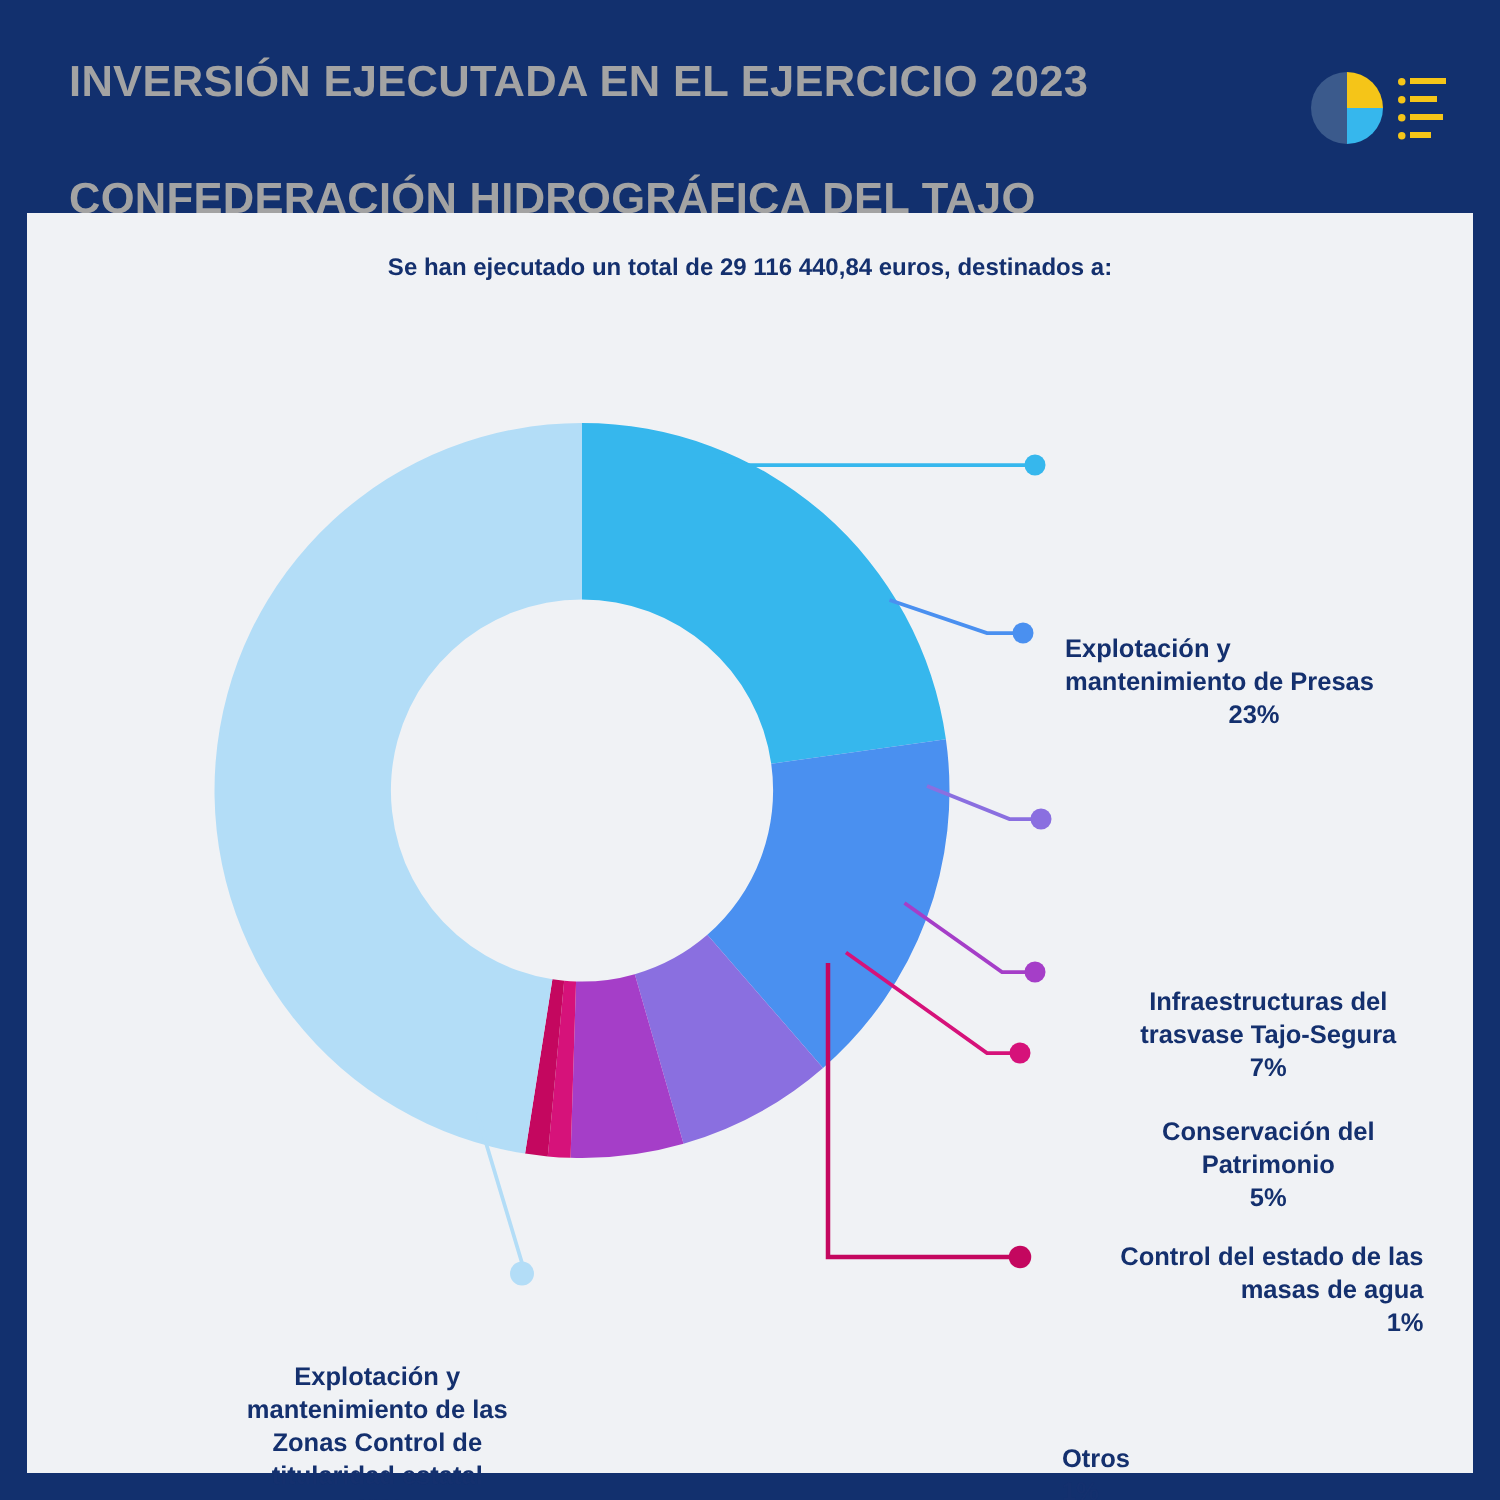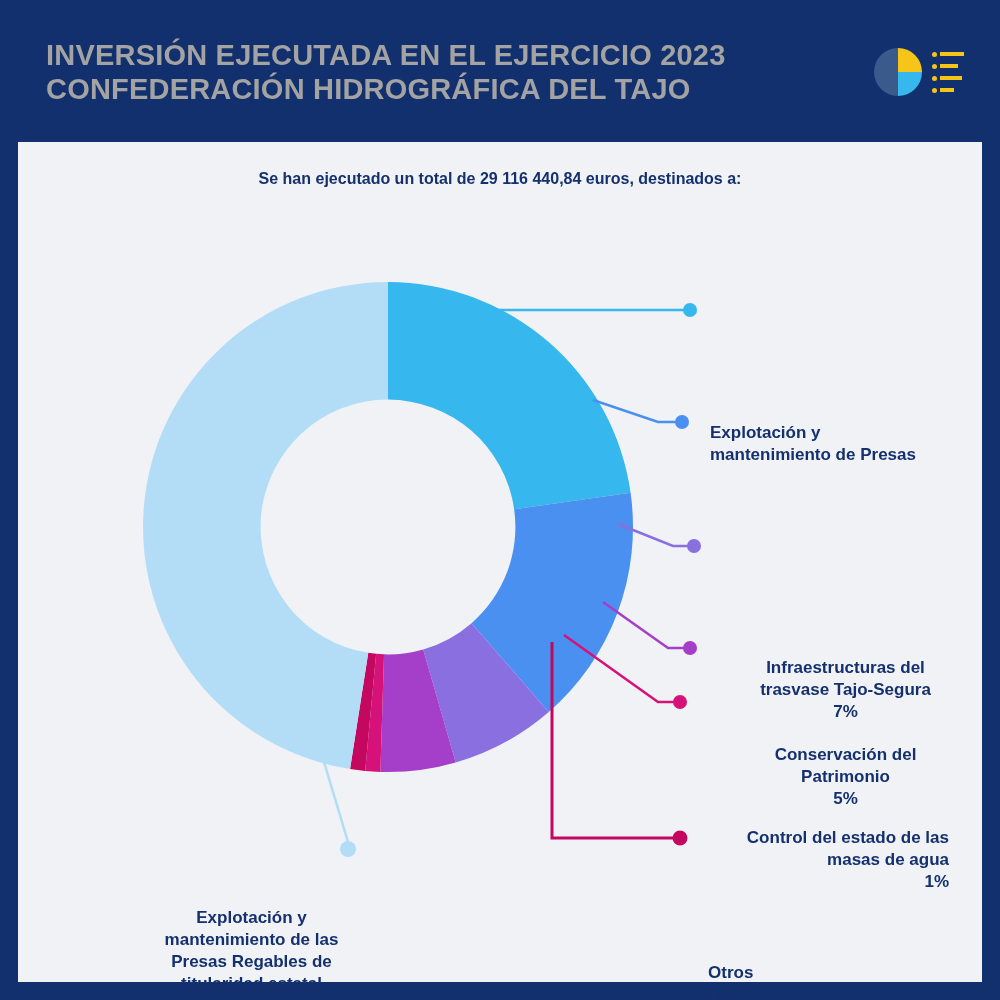--- a/index.html
+++ b/index.html
@@ -11,21 +11,21 @@
   }
   #page { position: relative; width: 1000px; height: 1000px; background: #12306e; overflow: hidden; }
 
   
   #header { position: absolute; left: 0; top: 0; width: 1000px; height: 140px; }
   #title-block {
     position: absolute; left: 46px; top: 38px; width: 820px;
     color: #a3a3a3; font-weight: bold; font-size: 29px; line-height: 34px;
     letter-spacing: 0.2px;
   }
-  #title-line2 { display: block; }
+  #title-line2 { display: block; margin-top: 44px; }
 
   
   #header-logo { position: absolute; left: 872px; top: 44px; width: 92px; height: 58px; }
   #hl-pie { position: absolute; left: 0; top: 2px; width: 52px; height: 52px; }
   #hl-bars { position: absolute; left: 60px; top: 6px; width: 32px; height: 44px; }
   .hl-row { display: flex; align-items: center; height: 8px; margin-bottom: 4px; }
   .hl-dot { width: 5px; height: 5px; border-radius: 50%; background: #f5c518; margin-right: 3px; }
   .hl-line { height: 4px; background: #f5c518; }
 
   
@@ -139,20 +139,21 @@
       <path d="M 534 500 L 534 696 L 658 696" stroke="#c4075f" stroke-width="3" fill="none"></path>
       <circle cx="662" cy="696" r="7.5" fill="#c4075f"></circle>
 
       <path d="M 300 600 L 330 700 L 330 703" stroke="#b3ddf7" stroke-width="2.5" fill="none"></path>
       <circle cx="330" cy="707" r="8" fill="#b3ddf7"></circle>
     </svg>
 
     <div class="label" id="lab-presas">
       <span>Explotación y</span><br>
       <span>mantenimiento de Presas</span>
+      <span class="pct">23%</span>
     </div>
 
 
     <div class="label" id="lab-trasvase">
       <span>Infraestructuras del</span><br>
       <span>trasvase Tajo-Segura</span>
       <span class="pct">7%</span>
     </div>
 
     <div class="label" id="lab-patrimonio">
@@ -168,19 +169,19 @@
     </div>
 
     <div class="label" id="lab-otros">
       <span>Otros</span>
       <span class="pct">1%</span>
     </div>
 
     <div class="label" id="lab-zonas">
       <span>Explotación y</span><br>
       <span>mantenimiento de las</span><br>
-      <span>Presas Regables de</span><br>
+      <span>Zonas Control de</span><br>
       <span>titularidad estatal</span>
       <span class="pct">48%</span>
     </div>
 
   </div>
 </div>
 
 </body></html>

